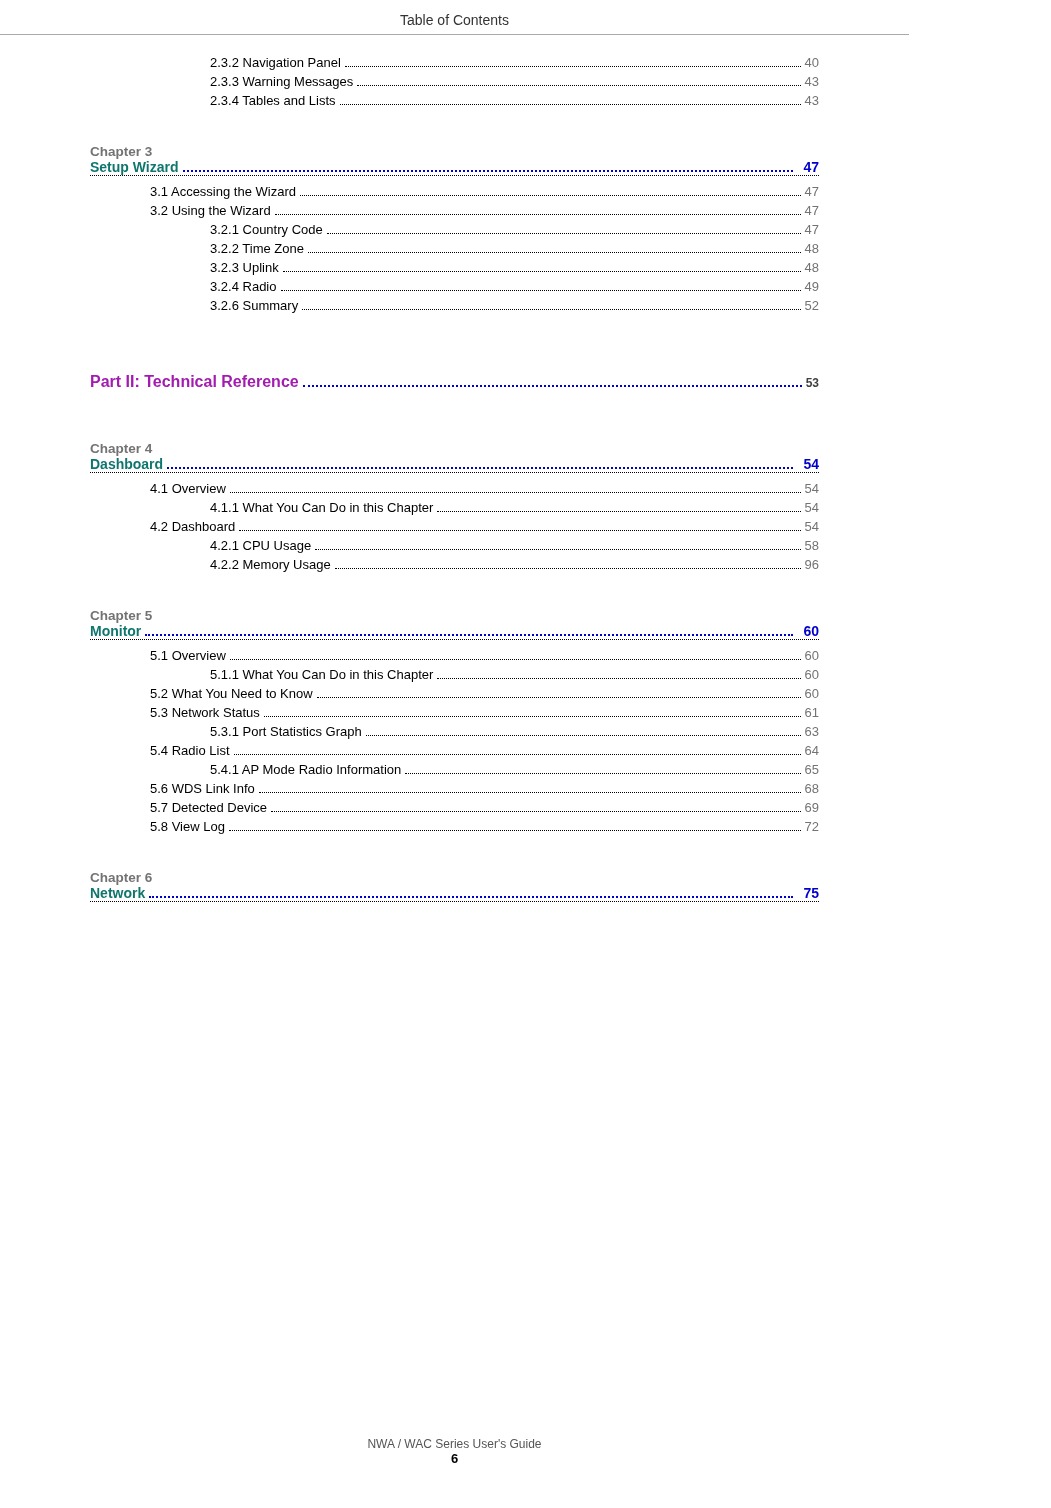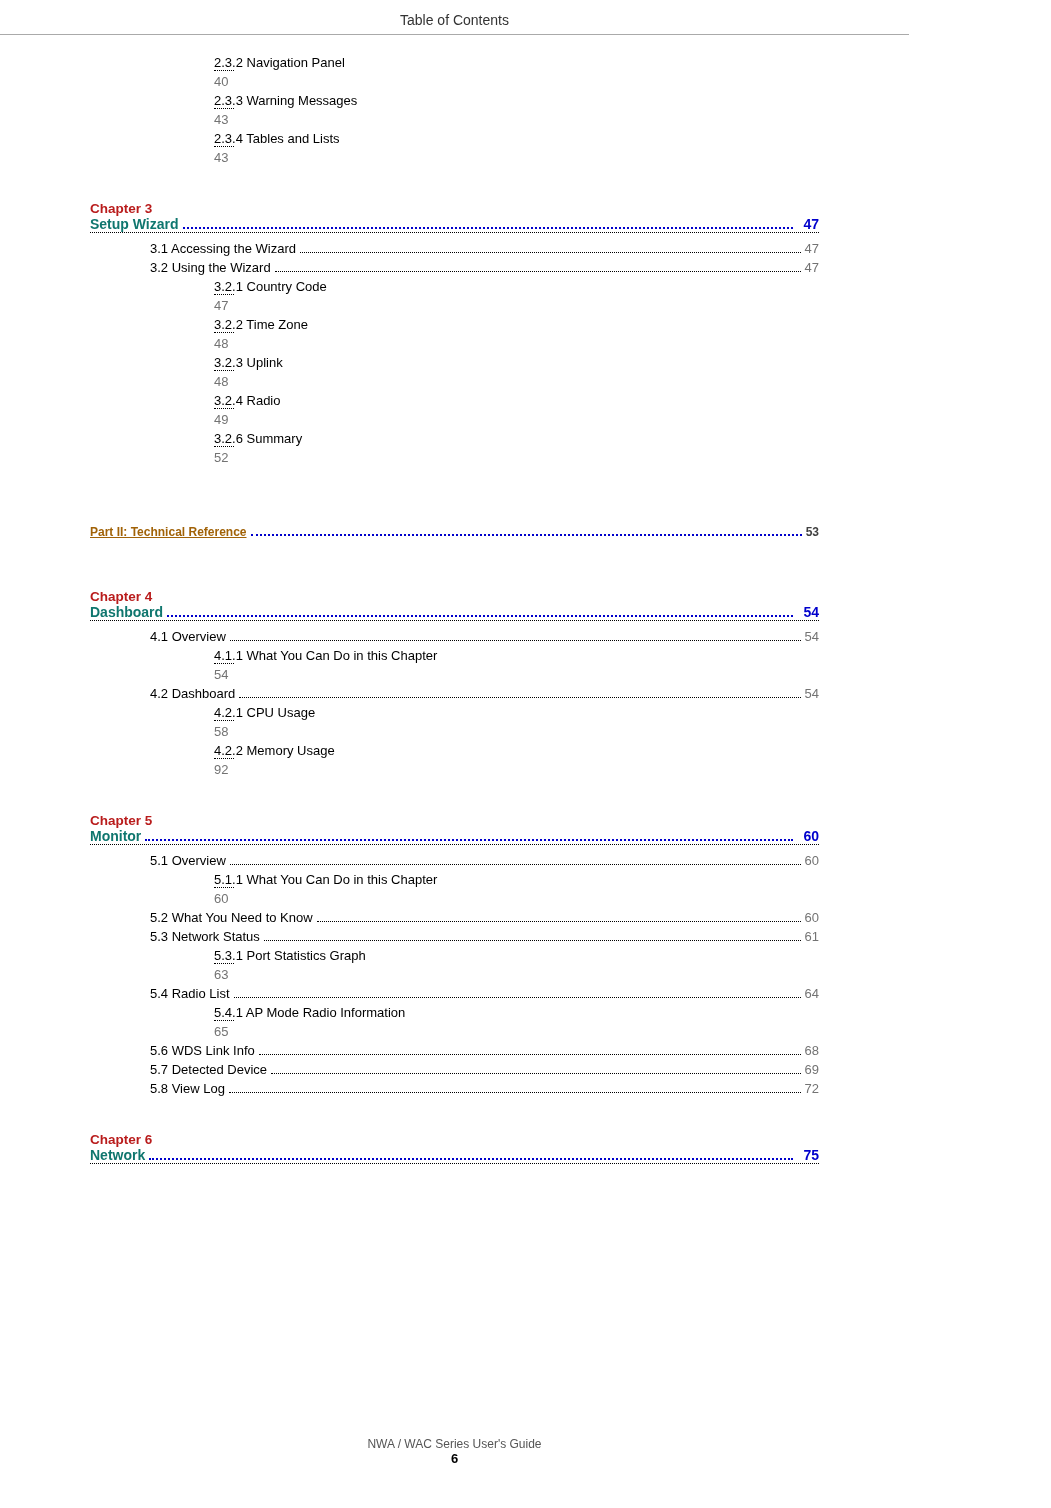--- a/index.html
+++ b/index.html
@@ -41,21 +41,20 @@
       color: #000;
     }
     .content {
       padding: 20px 90px 80px 90px;
     }
     .toc-indent-1 {
       padding-left: 60px;
     }
     .toc-indent-2 {
       padding-left: 120px;
-      flex-direction: column;
     }
     .toc-line {
       display: flex;
       justify-content: space-between;
       align-items: baseline;
       margin-bottom: 4px;
       font-size: 13px;
       color: #000;
     }
     .toc-line .toc-title {
@@ -72,21 +71,21 @@
       white-space: nowrap;
       color: #737373;
     }
     .chapter-heading {
       margin-top: 18px;
       margin-bottom: 2px;
     }
     .chapter-label {
       font-size: 13.5px;
       font-weight: bold;
-      color: #b91c1c;
+      color: #737373;
       font-family: Arial, sans-serif;
     }
     .chapter-title-line {
       display: flex;
       justify-content: space-between;
       align-items: baseline;
       border-bottom: 1px dotted #000;
       margin-bottom: 8px;
     }
     .chapter-title-text {
@@ -110,25 +109,24 @@
     .part-heading {
       margin-top: 28px;
       margin-bottom: 18px;
     }
     .part-title-line {
       display: flex;
       justify-content: space-between;
       align-items: baseline;
     }
     .part-title-text {
-      font-size: 12px;
-      font-weight: bold;
-      color: #a16207;
+      font-size: 16px;
+      font-weight: bold;
+      color: #a21caf;
       font-family: Arial, sans-serif;
-      text-decoration: underline;
     }
     .part-title-dots {
       flex: 1;
       border-bottom: 2px dotted #0000cc;
       margin: 0 4px 2px 4px;
     }
     .part-title-page {
       font-size: 12px;
       font-weight: bold;
       color: #404040;
@@ -254,21 +252,21 @@
         <span class="toc-page">54</span>
       </div>
       <div class="toc-indent-2 toc-line">
         <span class="toc-title">4.2.1 CPU Usage</span>
         <span class="toc-dots"></span>
         <span class="toc-page">58</span>
       </div>
       <div class="toc-indent-2 toc-line">
         <span class="toc-title">4.2.2 Memory Usage</span>
         <span class="toc-dots"></span>
-        <span class="toc-page">92</span>
+        <span class="toc-page">96</span>
       </div>
     </div>
 
     <div class="spacer"></div>
 
     <div class="chapter-heading">
       <div class="chapter-label">Chapter 5</div>
       <div class="chapter-title-line">
         <span class="chapter-title-text">Monitor</span>
         <span class="chapter-title-dots"></span>

